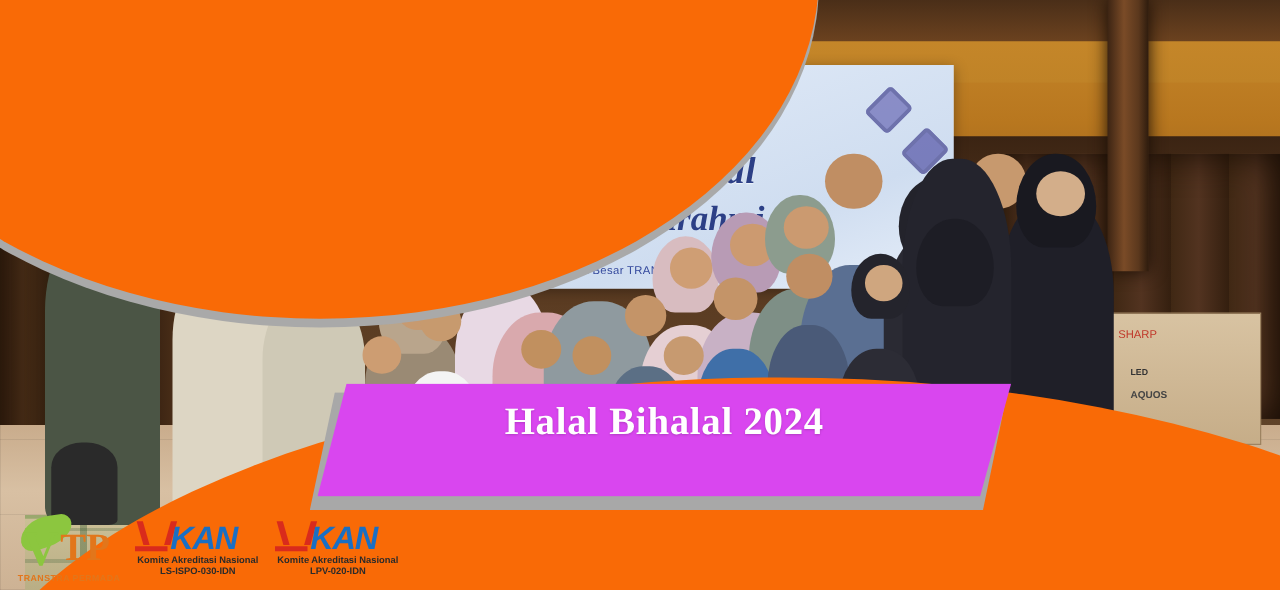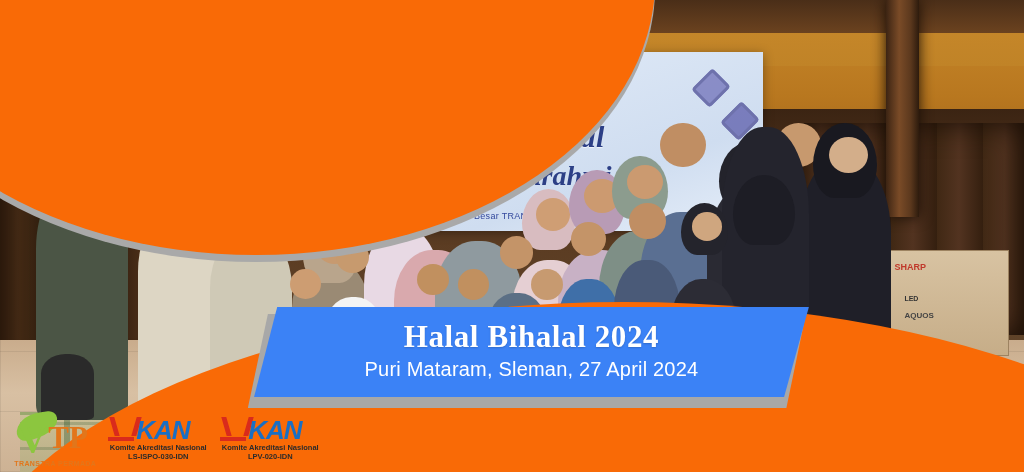--- a/index.html
+++ b/index.html
@@ -75,21 +75,21 @@
   
   .flag{position:absolute;left:13.5%;top:27%;width:3.6%;height:23%;
     background:linear-gradient(180deg,#e23b3b 0%,#e23b3b 52%,#f4f1ec 52%,#f4f1ec 100%);
     box-shadow:1px 1px 4px rgba(0,0,0,.4);}
 
   
   .bench{position:absolute;right:2%;top:58%;width:26%;height:6%;
     background:linear-gradient(180deg,#7a4b26,#4c2d16);}
   .box-sharp{position:absolute;right:1.5%;top:53%;width:12%;height:22%;
     background:linear-gradient(180deg,#d8c3a2,#c6ad88);border:1px solid #9d8361;}
-  .box-sharp .brand{position:absolute;left:8%;top:10%;font-size:9px;font-weight:700;color:#c0392b;}
+  .box-sharp .brand{position:absolute;left:8%;top:10%;font-size:9px;font-weight:400;color:#c0392b;}
   .box-sharp .model{position:absolute;left:16%;top:42%;font-size:7px;font-weight:700;color:#333;}
   .box-sharp .aquos{position:absolute;left:16%;top:58%;font-size:8px;font-weight:700;color:#444;}
   .box-green{position:absolute;right:14%;top:55%;width:9%;height:13%;
     background:linear-gradient(180deg,#3e7a33,#2d5c25);border:1px solid #24491d;}
   .box-green .oval{position:absolute;left:46%;top:38%;width:44%;height:44%;
     background:radial-gradient(circle at 40% 40%,#f0a33a,#9a5512);border-radius:50%;}
   .box-green .tag{position:absolute;left:8%;top:14%;width:42%;height:16%;background:#cfe4f2;}
   .fridge{position:absolute;right:24%;top:52%;width:7%;height:20%;
     background:linear-gradient(180deg,#f0ece4,#ddd6c9);border:1px solid #b9b0a2;}
 
@@ -106,21 +106,21 @@
   .swoosh-br{position:absolute;right:-26%;bottom:-96%;width:130%;height:132%;
     background:#f96a06;border-radius:50%;}
   .swoosh-br-edge{position:absolute;right:-26%;bottom:-98.5%;width:130%;height:132%;
     background:#a9a9a9;border-radius:50%;}
 
   
   .titlebar-shadow{position:absolute;left:24.2%;top:66.5%;width:54.5%;height:20%;
     background:#a8a8a8;
     clip-path:polygon(3.6% 0%, 100% 0%, 96.5% 100%, 0% 100%);}
   .titlebar{position:absolute;left:24.8%;top:65%;width:54.2%;height:19.2%;
-    background:#3b82f6;
+    background:#d946ef;
     clip-path:polygon(4.2% 0%, 100% 0%, 95.5% 100%, 0% 100%);}
   .title-main{position:absolute;left:0;right:0;top:14%;text-align:center;
     font-family:"Liberation Serif",serif;font-weight:700;color:#ffffff;
     font-size:31px;letter-spacing:.6px;text-shadow:0 1px 2px rgba(0,0,0,.18);}
   .title-sub{position:absolute;left:0;right:0;top:56%;text-align:center;
     font-family:"Liberation Sans",sans-serif;color:#ffffff;
     font-size:20px;letter-spacing:.2px;}
 
   
   .logos{position:absolute;left:1.2%;bottom:1%;display:flex;align-items:flex-end;gap:8px;}
@@ -289,21 +289,20 @@
 
   <div class="swoosh-tl-edge"></div>
   <div class="swoosh-tl"></div>
 
   <div class="swoosh-br-edge"></div>
   <div class="swoosh-br"></div>
 
   <div class="titlebar-shadow"></div>
   <div class="titlebar">
     <div class="title-main">Halal Bihalal 2024</div>
-    <div class="title-sub">Puri Mataram, Sleman, 27 April 2024</div>
   </div>
 
   <div class="logos">
 
     <div class="logo-vtp">
       <div class="leaf"></div>
       <div class="vee">V</div>
       <div class="tp">TP</div>
       <div class="cname">TRANSTRA PERMADA</div>
     </div>

